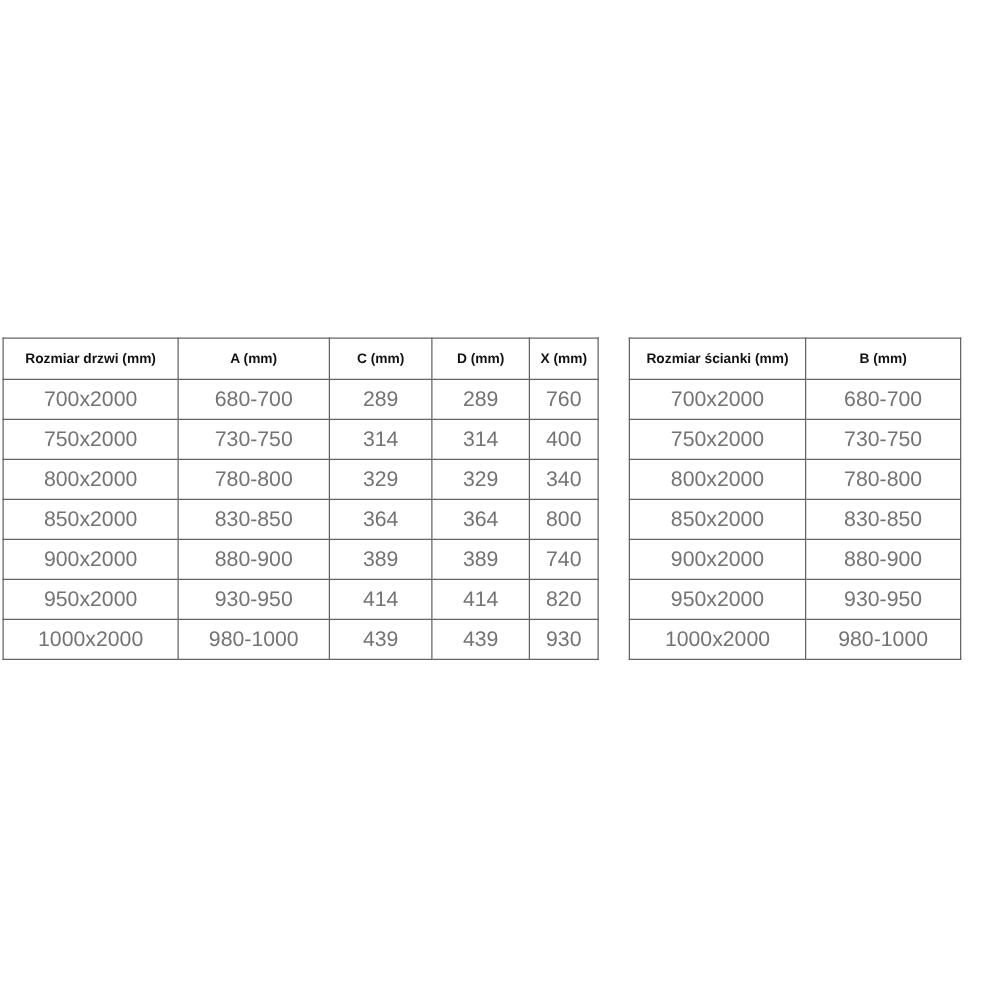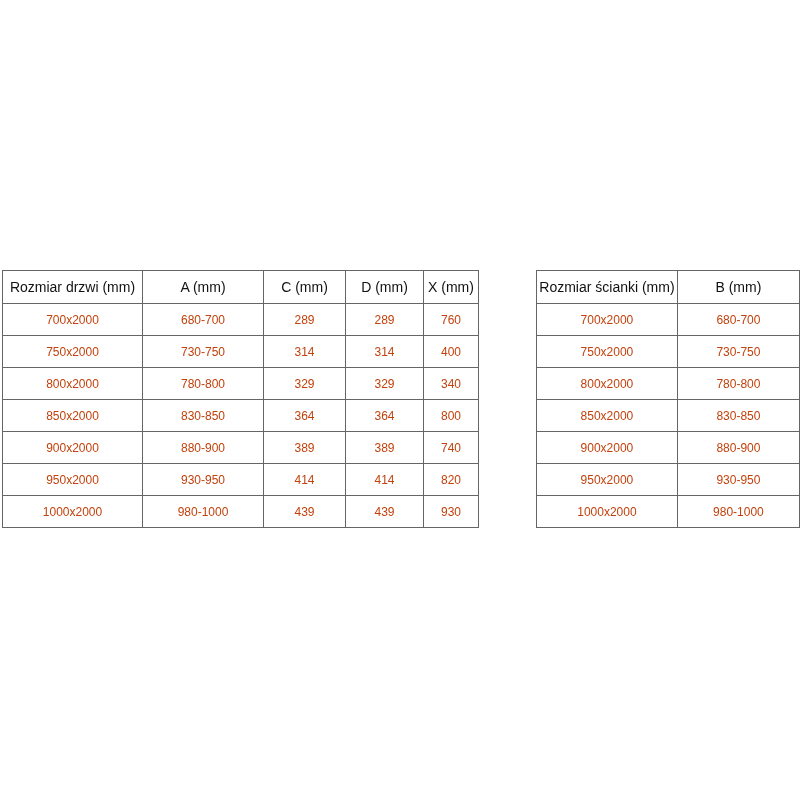--- a/index.html
+++ b/index.html
@@ -13,44 +13,44 @@
     font-family: "Liberation Sans", sans-serif;
     color: #1b1b1b;
     position: relative;
     overflow: hidden;
   }
   .table-wrap {
     position: absolute;
     top: 270px;
   }
   .table-wrap.left  { left: 2px; }
-  .table-wrap.right { left: 536px; }
+  .table-wrap.right { left: 503px; }
   table {
     border-collapse: collapse;
     table-layout: fixed;
   }
   th, td {
     border: 1px solid #656565;
     text-align: center;
     vertical-align: middle;
     padding: 0;
     overflow: hidden;
     white-space: nowrap;
   }
   th {
     height: 32px;
-    font-size: 14px;
-    font-weight: normal;
+    font-size: 11px;
+    font-weight: bold;
     color: #111111;
   }
   td {
     height: 31px;
-    font-size: 12px;
+    font-size: 17px;
     font-weight: normal;
-    color: #c2410c;
+    color: #737373;
   }
 </style>
 </head>
 <body>
 
 <div class="table-wrap left">
   <table aria-label="door-dimensions-table">
       <colgroup>
         <col style="width: 140px;">
         <col style="width: 121px;">

